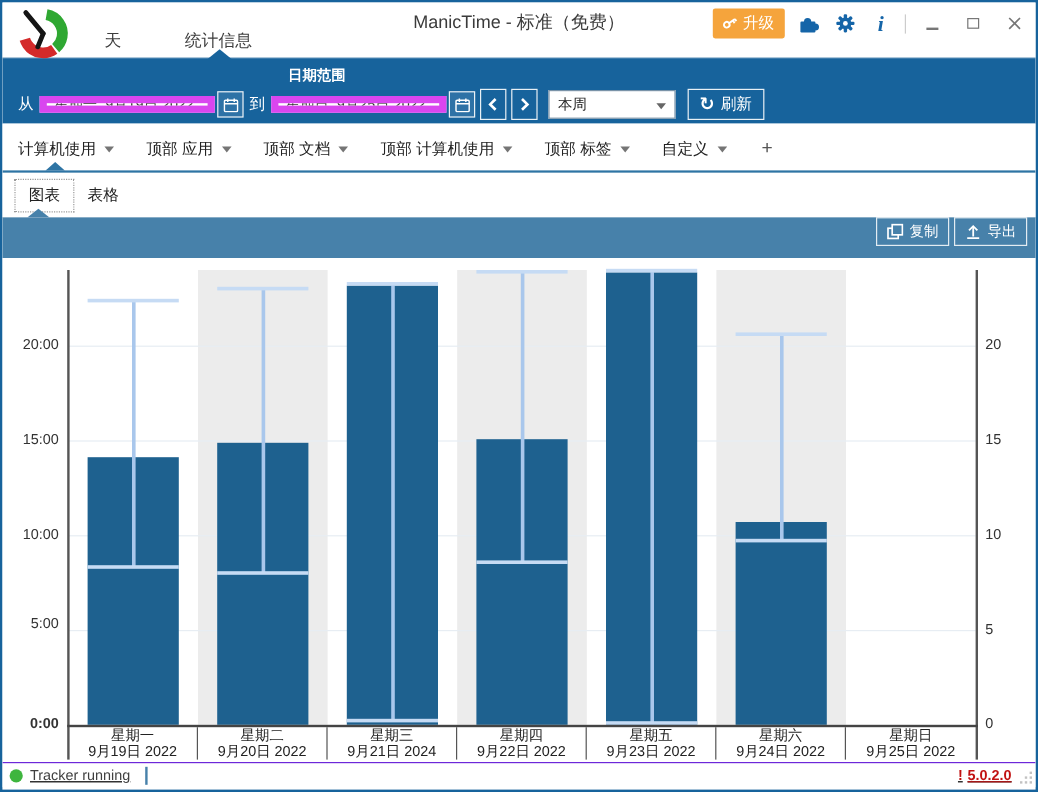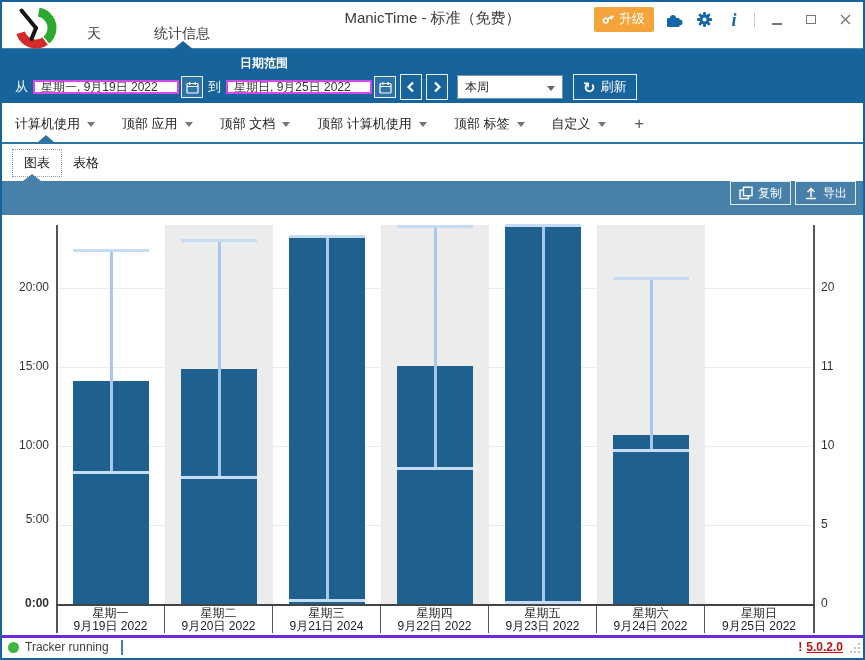--- a/index.html
+++ b/index.html
@@ -30,21 +30,21 @@
   .max-glyph { width:10px; height:9px; border:1.5px solid #777; }
   
   .top-notch { position:absolute; bottom:-2px; left:170px; width:0; height:0;
     border-left:11px solid transparent; border-right:11px solid transparent;
     border-bottom:9px solid var(--accent-blue,#17639C); z-index:5; }
   
   .dateband { position:relative; height:55px; background:var(--accent-blue,#17639C); color:#fff; border-top:1px solid rgba(255,255,255,.22); }
   .db-label { position:absolute; left:238px; top:6px; font-size:12px; font-weight:bold; color:#fff; }
   .db-row { position:absolute; left:8px; top:25px; display:flex; align-items:center; }
   .db-word { font-size:13px; margin:0 5px; }
-  .db-input { width:146px; height:14px; border:2px solid #d946ef; background:#fff; color:#333;
+  .db-input { width:146px; height:14px; border:6px solid #d946ef; background:#fff; color:#333;
     font-size:12px; padding:1px 6px; font-family:inherit; }
   .icon-btn { width:22px; height:22px; margin-left:2px; border:1px solid rgba(255,255,255,.9);
     background:rgba(255,255,255,.10); display:flex; align-items:center; justify-content:center; cursor:pointer; }
   .nav-btn { width:22px; height:26px; border:1px solid rgba(255,255,255,.9); background:transparent;
     display:flex; align-items:center; justify-content:center; margin-left:4px; cursor:pointer; }
   .db-select { position:relative; width:106px; height:24px; background:#fff; border:1px solid #7a93a8;
     margin-left:9px; display:flex; align-items:center; padding:0 7px; font-size:12px; color:#222; cursor:pointer; }
   .select-caret { position:absolute; right:7px; top:10px; width:0; height:0;
     border-left:4px solid transparent; border-right:4px solid transparent; border-top:5px solid #666; }
   .refresh-btn { height:26px; margin-left:10px; border:1px solid rgba(255,255,255,.9); background:transparent;
@@ -82,21 +82,21 @@
   .bar { position:absolute; background:var(--bar-blue,#1E618F); z-index:3; }
   .whisker-line { position:absolute; width:3px; background:var(--whisker-blue,#A9C7EC); z-index:4; }
   .whisker-cap { position:absolute; height:3px; background:var(--whisker-cap-blue,#C6DBF4); z-index:4; }
   .ylab-l { position:absolute; left:0; width:47px; text-align:right; font-size:12px; color:#333; z-index:6; }
   .ylab-r { position:absolute; left:819px; font-size:12px; color:#333; z-index:6; }
   .xcell { position:absolute; top:391px; height:27px; width:108px; border-right:1.5px solid #555;
     text-align:center; font-size:12px; line-height:13px; color:#222; padding-top:1px; z-index:6; }
   .xcell.last { border-right:none; }
   
   .statusbar { position:relative; height:21px; background:#fff; display:flex; align-items:center;
-    padding:0 6px; border-top:3px solid #6d28d9; }
+    padding:0 6px; border-top:1px solid #6d28d9;text-decoration:underline; }
   .dot { width:11px; height:11px; border-radius:50%; background:var(--status-green,#3EB53E); margin-right:6px; }
   .tracker-label { font-size:12px; color:#3f3f3f; }
   .status-sep { width:2px; height:15px; background:var(--toolbar-blue,#4781AA); margin-left:12px; }
   .ver-wrap { margin-left:auto; display:flex; align-items:center; gap:4px; margin-right:14px;
     color:var(--version-red,#C11212); font-size:12px; font-weight:bold; cursor:pointer; }
   .ver-num { text-decoration:underline; }
   .grip { position:absolute; right:1px; bottom:1px; }
 </style>
 </head>
 <body>
@@ -294,21 +294,21 @@
       <div class="ylab-l" style="top: 381px; font-weight: bold;">0:00</div>
       <div class="ylab-r" style="top: 381px;">0</div>
       <div class="gridline" style="left: 55px; top: 310.042px; width: 756px;"></div>
       <div class="ylab-l" style="top: 297px;">5:00</div>
       <div class="ylab-r" style="top: 302.042px;">5</div>
       <div class="gridline" style="left: 55px; top: 231.083px; width: 756px;"></div>
       <div class="ylab-l" style="top: 223.083px;">10:00</div>
       <div class="ylab-r" style="top: 223.083px;">10</div>
       <div class="gridline" style="left: 55px; top: 152.125px; width: 756px;"></div>
       <div class="ylab-l" style="top: 144.125px;">15:00</div>
-      <div class="ylab-r" style="top: 144.125px;">11</div>
+      <div class="ylab-r" style="top: 144.125px;">15</div>
       <div class="gridline" style="left: 55px; top: 73.1667px; width: 756px;"></div>
       <div class="ylab-l" style="top: 65.1667px;">20:00</div>
       <div class="ylab-r" style="top: 65.1667px;">20</div>
       <div class="bar" style="left: 71px; top: 166.338px; width: 76px; height: 222.662px;"></div>
       <div class="whisker-line" style="left: 107.5px; top: 35.2667px; height: 222.662px;"></div>
       <div class="whisker-cap" style="left: 71px; top: 33.7667px; width: 76px;"></div>
       <div class="whisker-cap" style="left: 71px; top: 256.429px; width: 76px;"></div>
       <div class="bar" style="left: 179px; top: 153.704px; width: 76px; height: 235.296px;"></div>
       <div class="whisker-line" style="left: 215.5px; top: 25.7917px; height: 236.875px;"></div>
       <div class="whisker-cap" style="left: 179px; top: 24.2917px; width: 76px;"></div>

